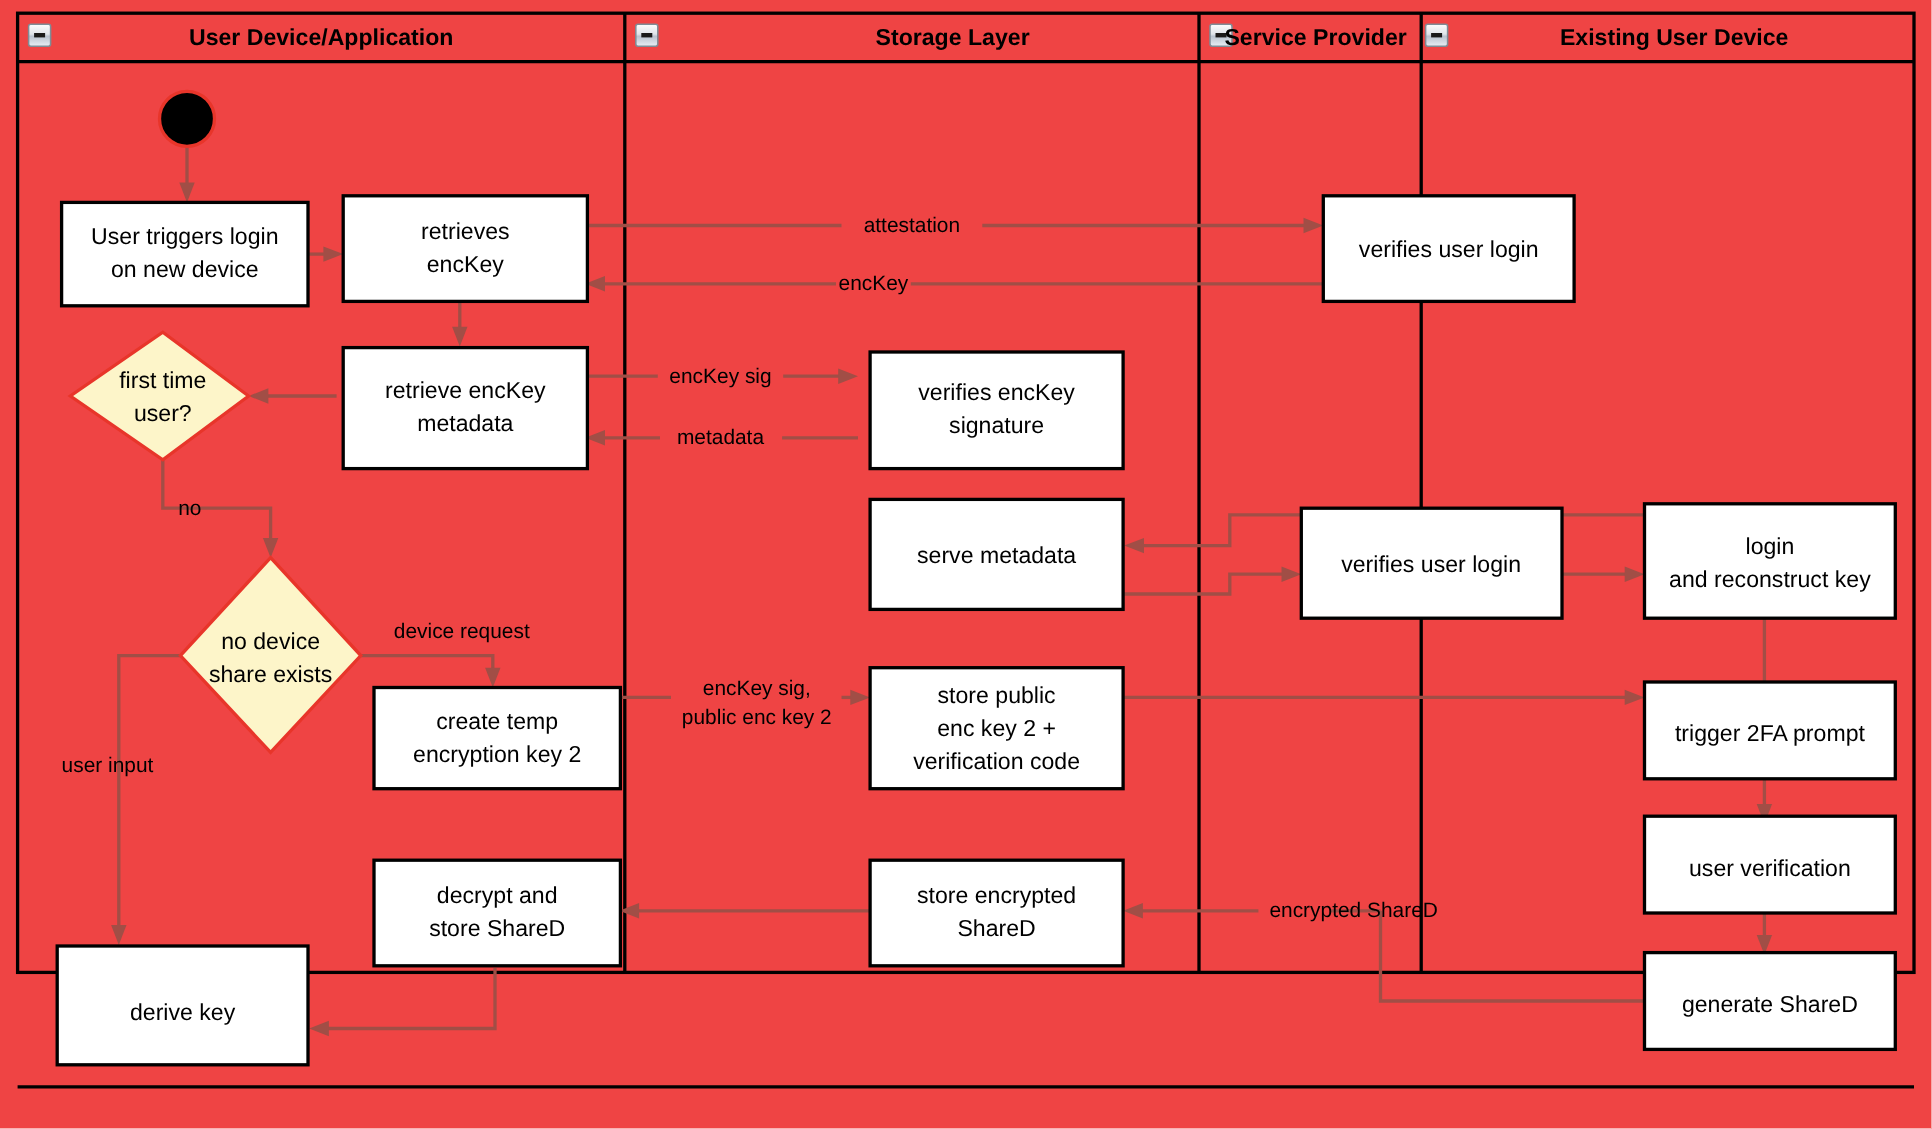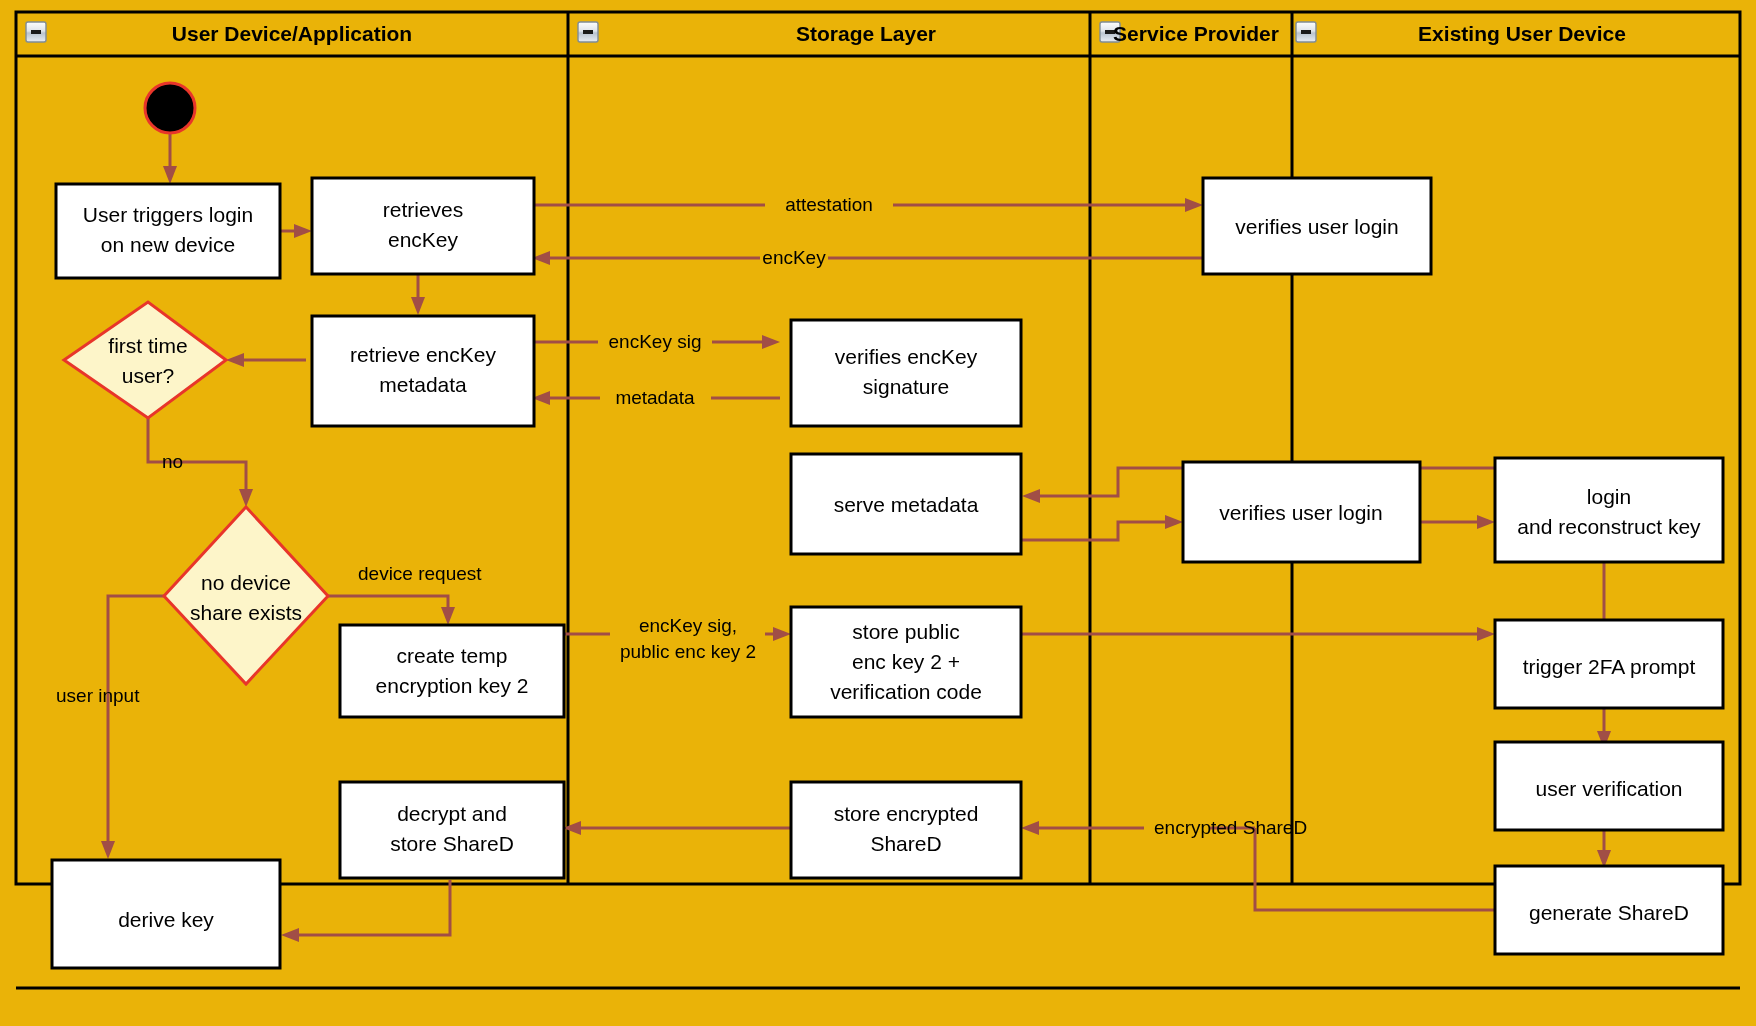--- a/index.html
+++ b/index.html
@@ -1,17 +1,17 @@
 <!DOCTYPE html>
 <html><head>
 <meta charset="utf-8">
 <style>
   html,body{margin:0;padding:0;background:#ffffff;}
   body{font-family:"Liberation Sans", sans-serif;}
-  #stage{position:relative;width:1756px;height:1026px;background:#eab308;overflow:hidden;}
+  #stage{position:relative;width:1756px;height:1026px;background:#ef4444;overflow:hidden;}
   svg{position:absolute;top:0;left:0;}
   .lane-title{
     font-family:"Liberation Sans", sans-serif;
     font-weight:bold;font-size:21px;fill:#000000;
     text-anchor:middle;dominant-baseline:middle;
   }
   .node-label{
     font-family:"Liberation Sans", sans-serif;
     font-size:21px;fill:#000000;text-anchor:middle;
   }

